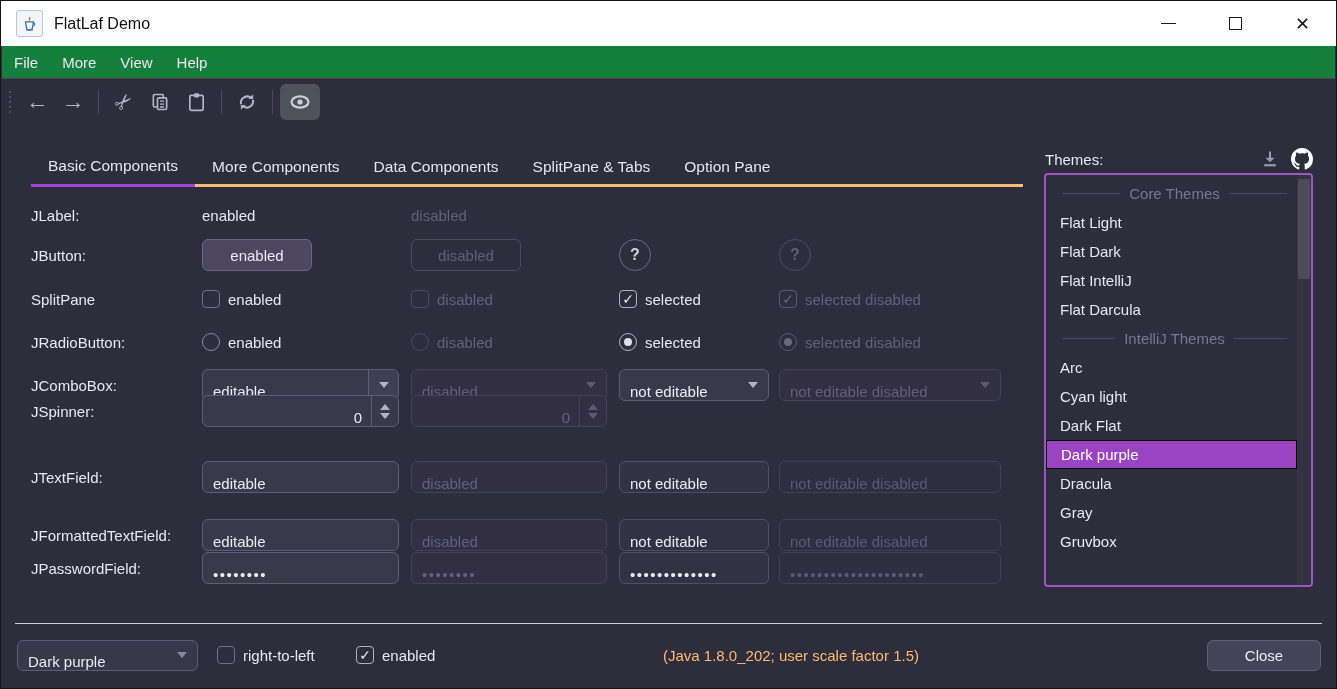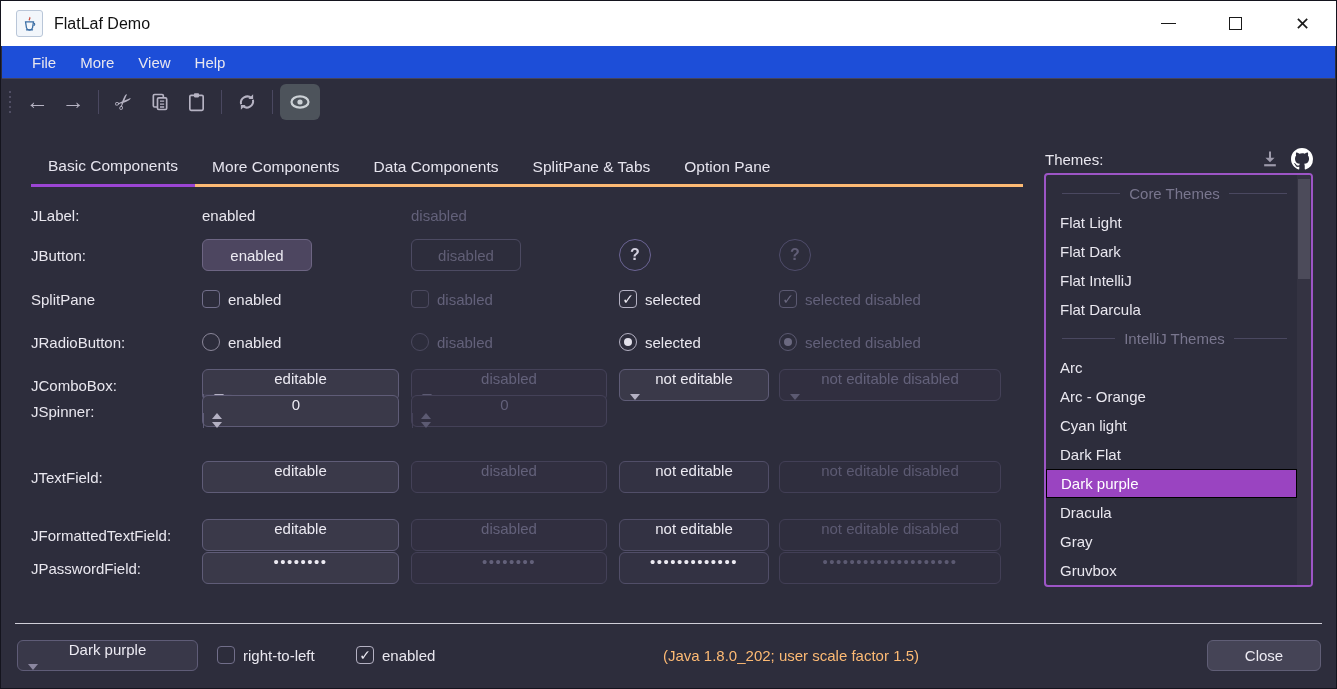--- a/index.html
+++ b/index.html
@@ -12,21 +12,21 @@
   
   .titlebar { position:absolute; left:0; top:0; right:0; height:45px; background:#ffffff; display:flex; align-items:center; }
   .titlebar .appicon { width:27px; height:27px; margin-left:15px; border:1px solid #b9c6d8; border-radius:3px; background:#f2f6fb; display:flex; align-items:center; justify-content:center; }
   .titlebar .title { margin-left:11px; font-size:16px; color:#111; }
   .wincontrols { position:absolute; right:0; top:0; height:45px; display:flex; }
   .winbtn { width:67px; height:45px; display:flex; align-items:center; justify-content:center; color:#1a1a1a; cursor:default; }
   .winbtn .minus { width:15px; height:1.5px; background:#1a1a1a; }
   .winbtn .maxrect { width:13px; height:13px; border:1.2px solid #1a1a1a; }
   .winbtn .xmark { font-size:18px; font-weight:300; line-height:1; }
   
-  .menubar { position:absolute; left:1px; top:45px; right:1px; height:33px; background:#1d4ed8; border-bottom:1px solid #45445c; display:flex; align-items:center; padding-left:18px; }
+  .menubar { position:absolute; left:1px; top:45px; right:1px; height:33px; background:#15803d; border-bottom:1px solid #45445c; display:flex; align-items:center; padding-left:0; }
   .menu-item { padding:0 12px; font-size:15px; color:#e9e7ef; height:100%; display:flex; align-items:center; }
   
   .toolbar { position:absolute; left:1px; top:79px; right:1px; height:43px; background:#2d2d3c; display:flex; align-items:center; }
   .grip { display:flex; flex-direction:column; gap:3px; margin:0 8px 0 7px; }
   .grip i { width:2px; height:2px; border-radius:50%; background:#5c5a72; }
   .tbtn { width:36px; height:34px; display:flex; align-items:center; justify-content:center; color:#b6b3c3; font-size:23px; border-radius:6px; }
   .tbtn.toggled { background:#4d535b; color:#ccd1d6; width:40px; height:36px; }
   .tsep { width:1px; height:24px; background:#4a4860; margin:0 7px; }
   .scissors { display:inline-block; transform:rotate(-45deg); font-size:21px; }
   
@@ -54,21 +54,21 @@
   .chk.sel { border:1.5px solid #b4b1c3; color:#eceaf2; font-size:14px; }
   .chk.seldis { border:1.5px solid #5b5971; color:#6b6980; font-size:14px; }
   .rad { width:18px; height:18px; border-radius:50%; margin-right:8px; display:flex; align-items:center; justify-content:center; }
   .rad.en { border:1.5px solid #8a8699; }
   .rad.dis { border:1.5px solid #4b495f; }
   .rad.sel { border:1.5px solid #b4b1c3; }
   .rad.seldis { border:1.5px solid #5b5971; }
   .rad .dot { width:8px; height:8px; border-radius:50%; background:#e2e0ea; }
   .rad.seldis .dot { background:#6b6980; }
   
-  .field { height:32px; border-radius:6px; display:flex; align-items:center; padding:0 10px; font-size:15px;flex-direction:column; }
+  .field { height:32px; border-radius:6px; display:flex; align-items:flex-end; padding:0 10px; font-size:15px; }
   .field.ed    { background:#3a3949; border:1px solid #5f5c77; color:#eceaf2; }
   .field.dis   { background:#312f40; border:1px solid #444158; color:#63617a; }
   .field.ro    { background:#333243; border:1px solid #514e68; color:#eceaf2; }
   .field.rodis { background:#2f2e3e; border:1px solid #423f56; color:#5c5a72; }
   .w197 { width:197px; } .w196 { width:196px; } .w150 { width:150px; } .w222 { width:222px; }
   .combo { padding:0; justify-content:space-between; }
   .combo .val { padding:0 10px; white-space:nowrap; overflow:hidden; }
   .combo .arrowarea { width:30px; align-self:stretch; display:flex; align-items:center; justify-content:center; }
   .combo .arrowarea.split { border-left:1px solid #5f5c77; background:#403e52; border-radius:0 5px 5px 0; }
   .tri { width:0; height:0; border-left:5.5px solid transparent; border-right:5.5px solid transparent; border-top:6.5px solid #b4b1c3; }
@@ -413,21 +413,20 @@
       <div class="titem">Flat Light</div>
       <div class="titem">Flat Dark</div>
       <div class="titem">Flat IntelliJ</div>
       <div class="titem">Flat Darcula</div>
       <div class="thdr">
           <span class="line"></span>
           <span class="t">IntelliJ Themes</span>
           <span class="line"></span>
         </div>
       <div class="titem">Arc</div>
-      <div class="titem">Arc - Orange</div>
       <div class="titem">Cyan light</div>
       <div class="titem">Dark Flat</div>
       <div class="titem sel">Dark purple</div>
       <div class="titem">Dracula</div>
       <div class="titem">Gray</div>
       <div class="titem">Gruvbox</div>
     </div>
     <div class="scrolltrack">
       <div class="scrollthumb"></div>
     </div>

